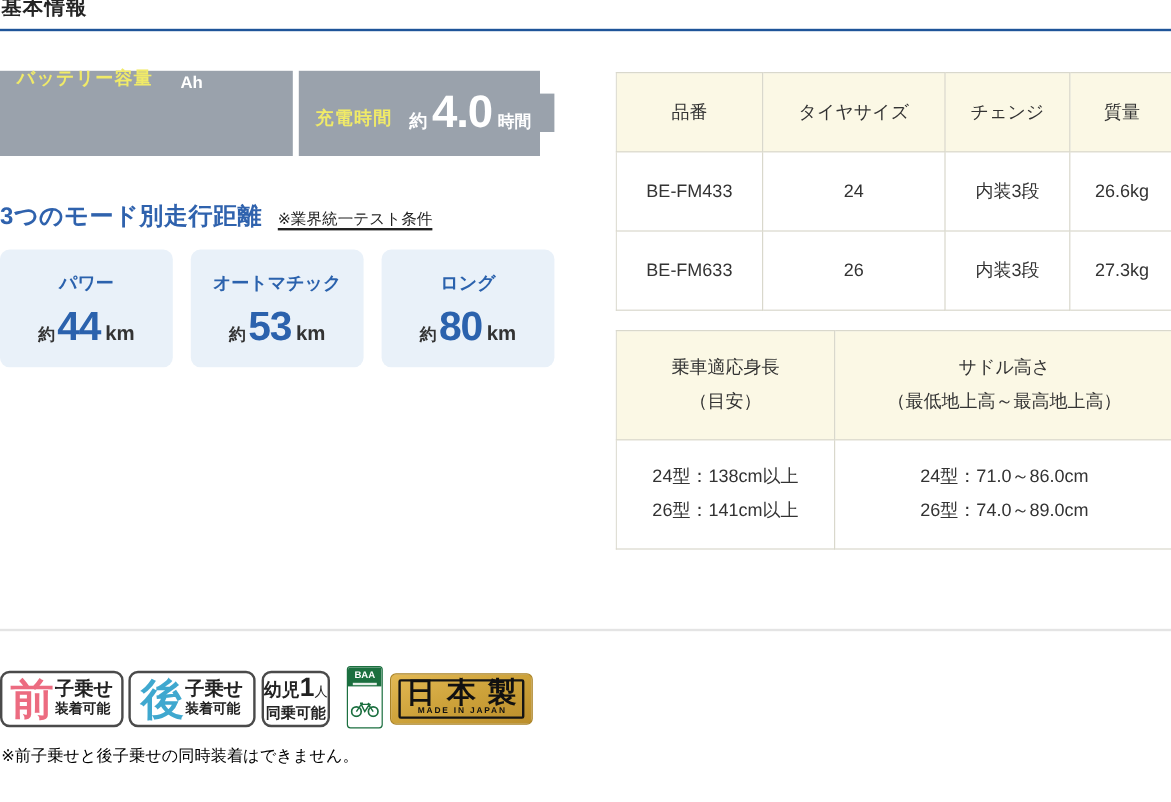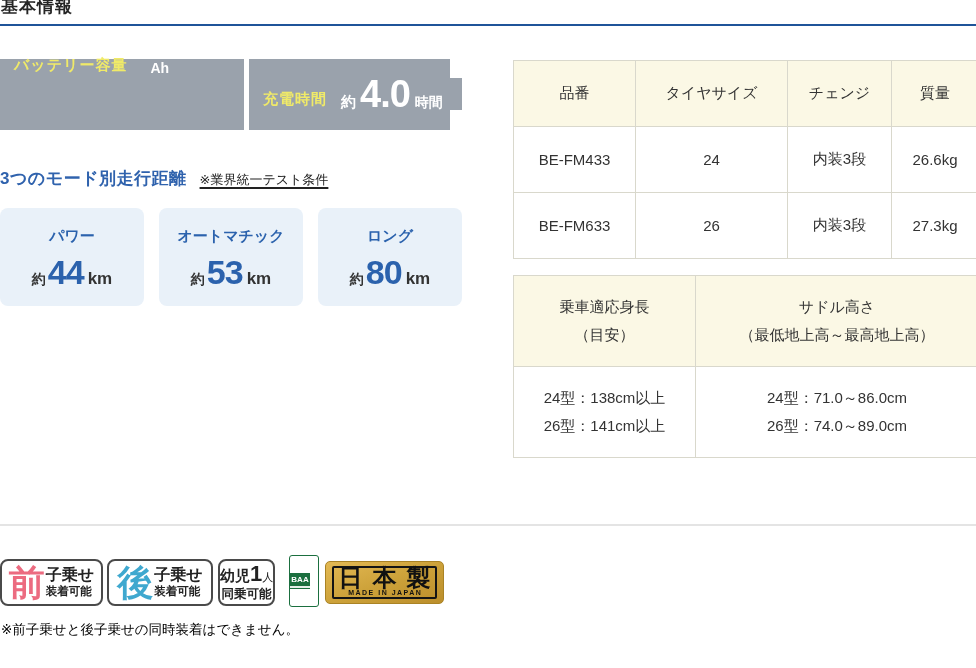--- a/index.html
+++ b/index.html
@@ -21,21 +21,21 @@
   .bar-big { font-size:38px; font-weight:bold; color:#fff; line-height:71px; letter-spacing:-1px; }
   .bar-small { font-size:14px; font-weight:bold; color:#fff; }
   .seg-capacity .bar-label { margin-right:18px; }
   .seg-capacity .bar-small { margin-left:5px;text-align:center; }
   .seg-charge .bar-label { margin-right:14px; }
   .seg-charge .bar-approx { font-size:15px; font-weight:bold; color:#fff; margin-right:4px; }
   .seg-charge .bar-small { margin-left:5px; }
 
   
   .modes-head { position:absolute; left:0; top:167px; display:flex; align-items:baseline; }
-  .modes-title { font-size:17px; font-weight:bold; color:#2f62ad; letter-spacing:0.5px; }
+  .modes-title { font-size:20px; font-weight:bold; color:#2f62ad; letter-spacing:0.5px; }
   .modes-note { margin-left:13px; font-size:13px; color:#222;
     text-decoration:underline; text-underline-offset:3px; text-decoration-thickness:1.5px; }
   .mode-cards { position:absolute; left:0; top:208px; display:flex; gap:15px; }
   .mode-card { width:144px; height:98px; background:#e9f1f9; border-radius:8px; text-align:center; }
   .mode-label { margin-top:19px; font-size:15px; font-weight:bold; color:#2b62ad; }
   .mode-value { margin-top:7px; line-height:38px; white-space:nowrap; }
   .mode-approx { font-size:14px; font-weight:bold; color:#333; margin-right:2px; }
   .mode-num { font-size:34px; font-weight:bold; color:#2b62ad; letter-spacing:-1px; }
   .mode-unit { font-size:17px; font-weight:bold; color:#333; margin-left:4px; }
 
@@ -67,21 +67,21 @@
   .seat-l2 { display:block; font-size:11.5px; font-weight:bold; color:#222; line-height:1.2; }
   .child-badge { width:57px; height:47px; border:2px solid #4a4a4a; border-radius:8px; background:#fff;
     display:flex; flex-direction:column; align-items:center; justify-content:center; margin-right:14px; }
   .child-l1 { line-height:20px; white-space:nowrap; }
   .child-word { font-size:15px; font-weight:bold; color:#222; }
   .child-count { font-size:22px; font-weight:bold; color:#222; }
   .child-counter { font-size:11px; color:#222; }
   .child-l2 { font-size:12.5px; font-weight:bold; color:#222; line-height:15px; }
 
   .baa-badge { width:30px; height:52px; border:1px solid #1b6f3f; border-radius:3px; background:#fff;
-    margin-top:-3px; margin-right:6px; display:flex; align-items:center; overflow:hidden;gap:10px; }
+    margin-top:-3px; margin-right:6px; display:flex; flex-direction:column; align-items:center; overflow:hidden;gap:10px; }
   .baa-top { width:100%; background:#1b6f3f; color:#fff; text-align:center;
     font-size:8px; font-weight:bold; line-height:10px; padding:2px 0 1px; }
   .baa-tinybar { display:block; margin:1px auto 0; width:20px; height:2px; background:#e6efe9; }
   .baa-bike { margin-top:2px; line-height:0; }
   .baa-sub { font-size:4px; line-height:5px; color:#1b6f3f; text-align:center; margin-top:1px;
     word-break:break-word; padding:0 1px; }
 
   .gold-badge { width:119px; height:43px; border-radius:5px; border:1px solid #aa8325;
     background:linear-gradient(160deg,#e3b954 0%,#cda23a 50%,#bb8e2b 100%);
     padding:4px 6px; }

